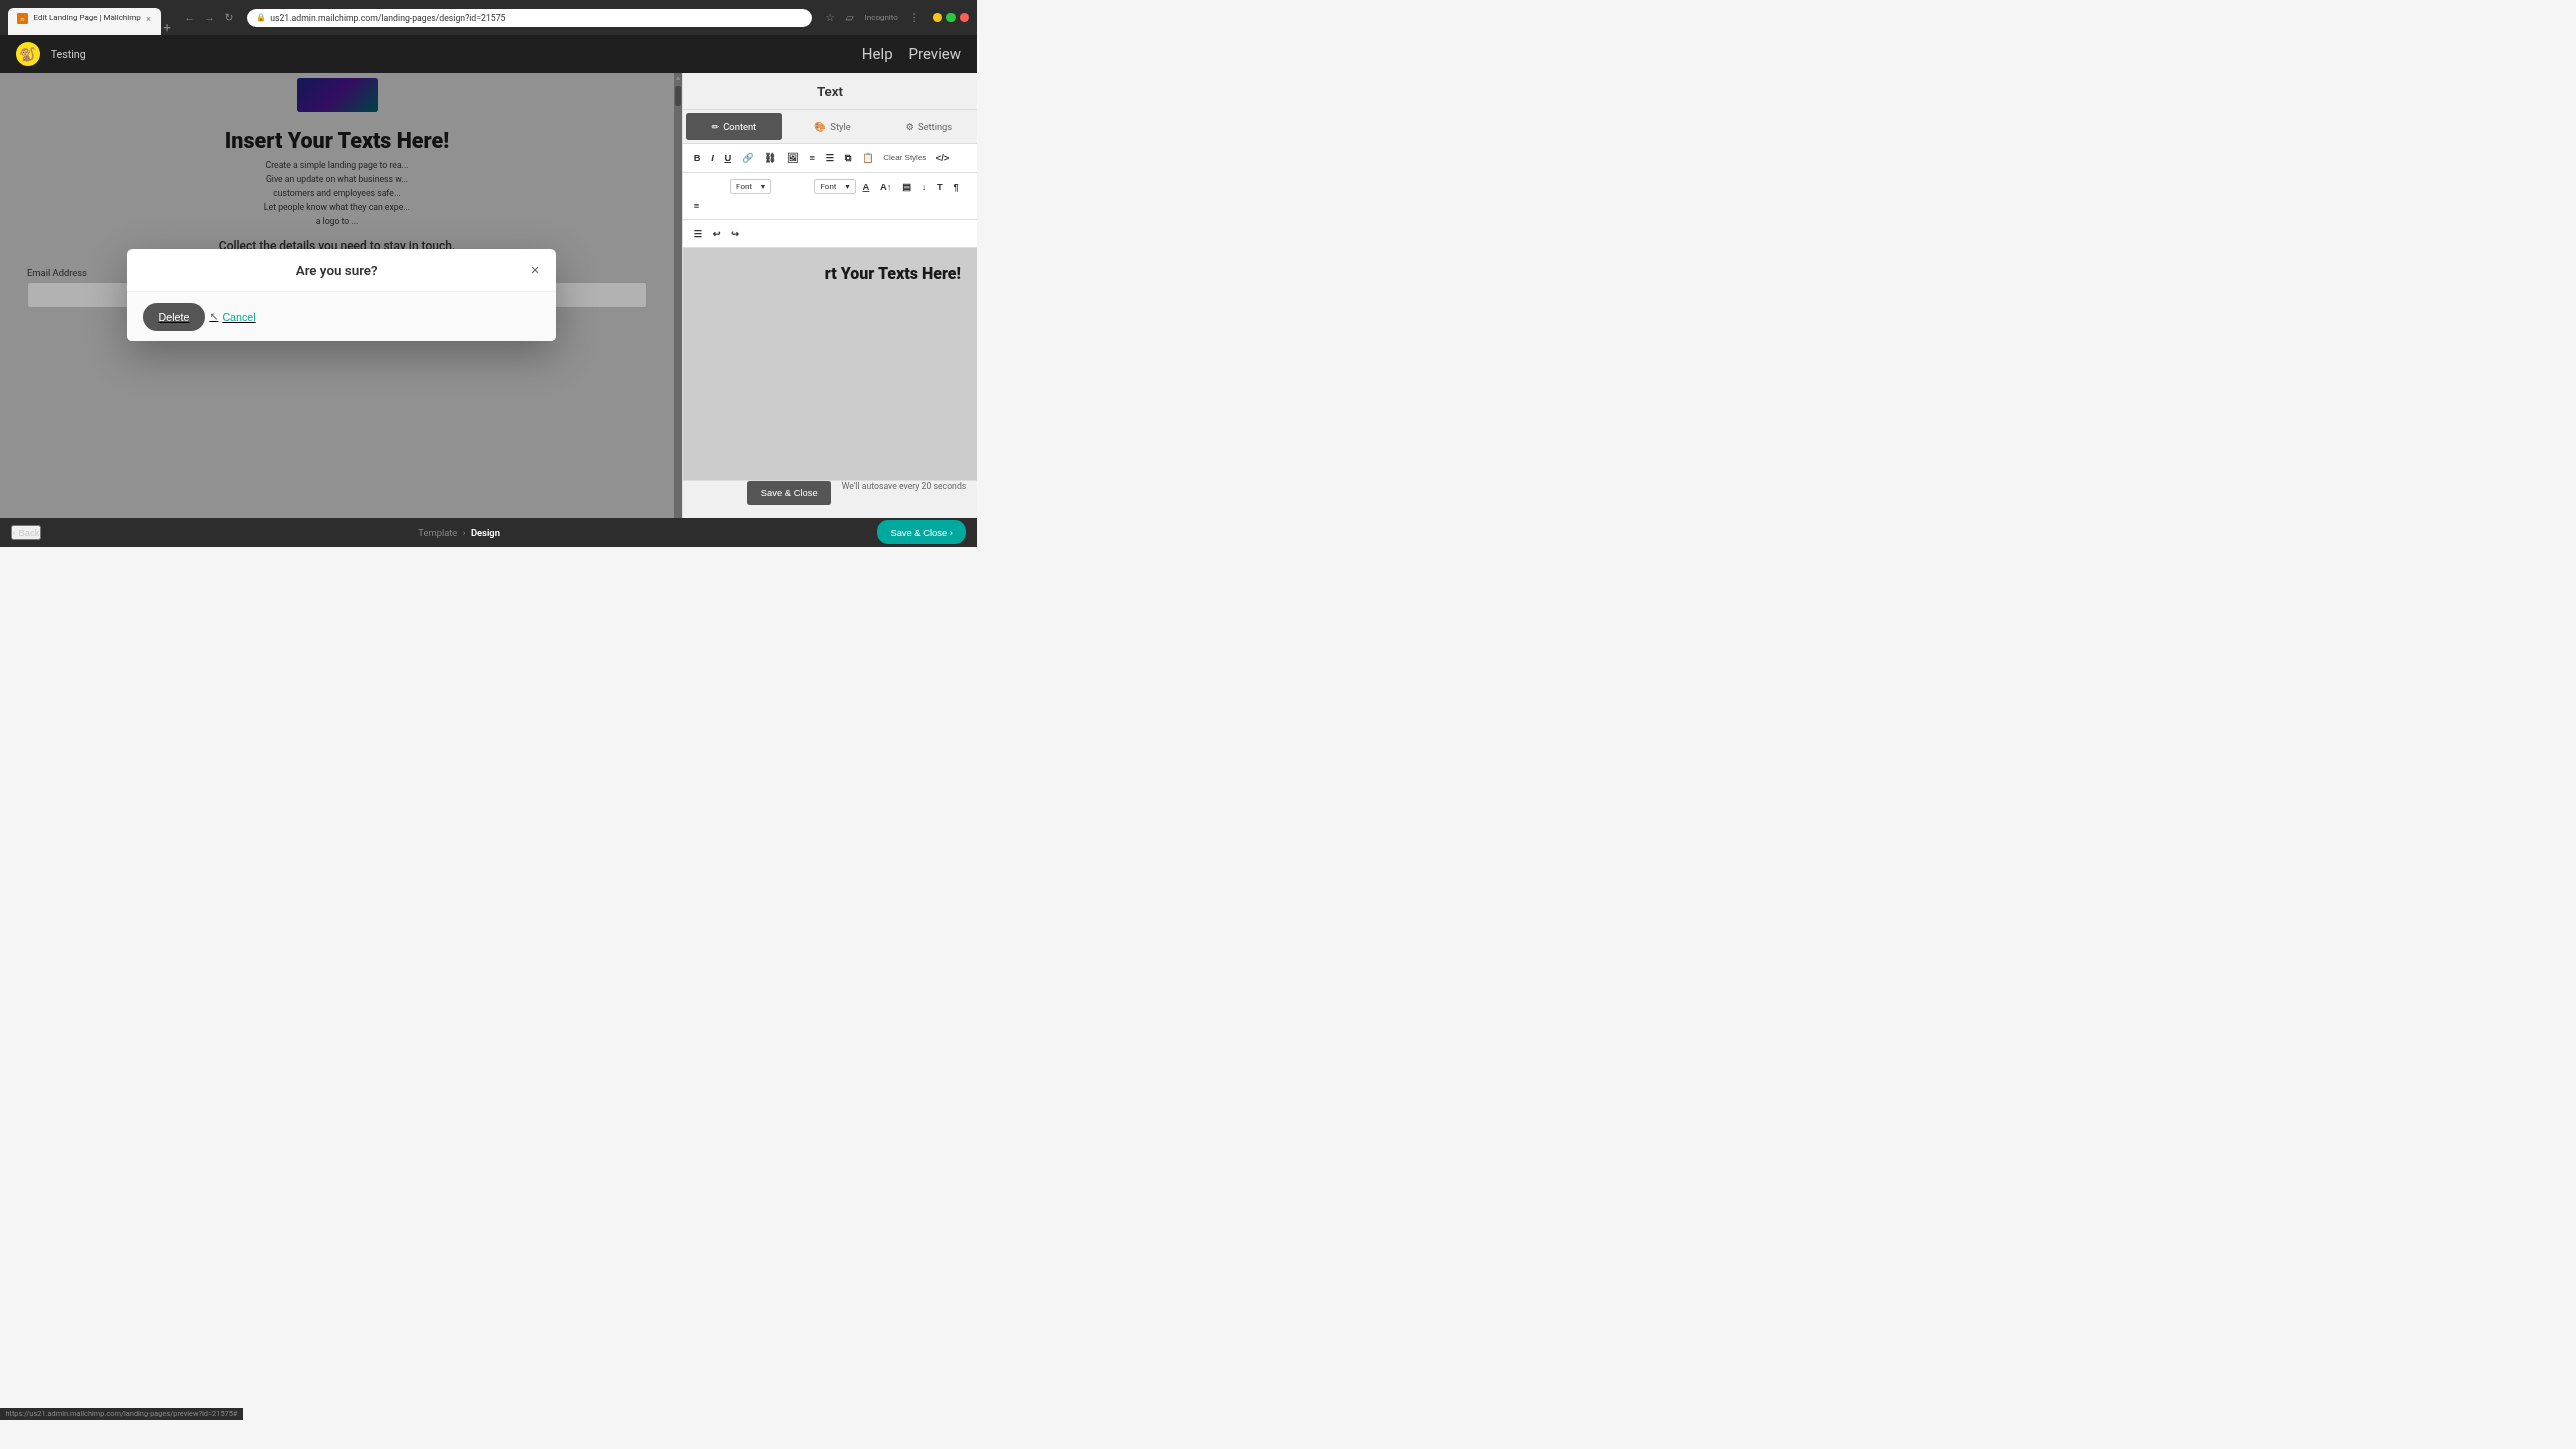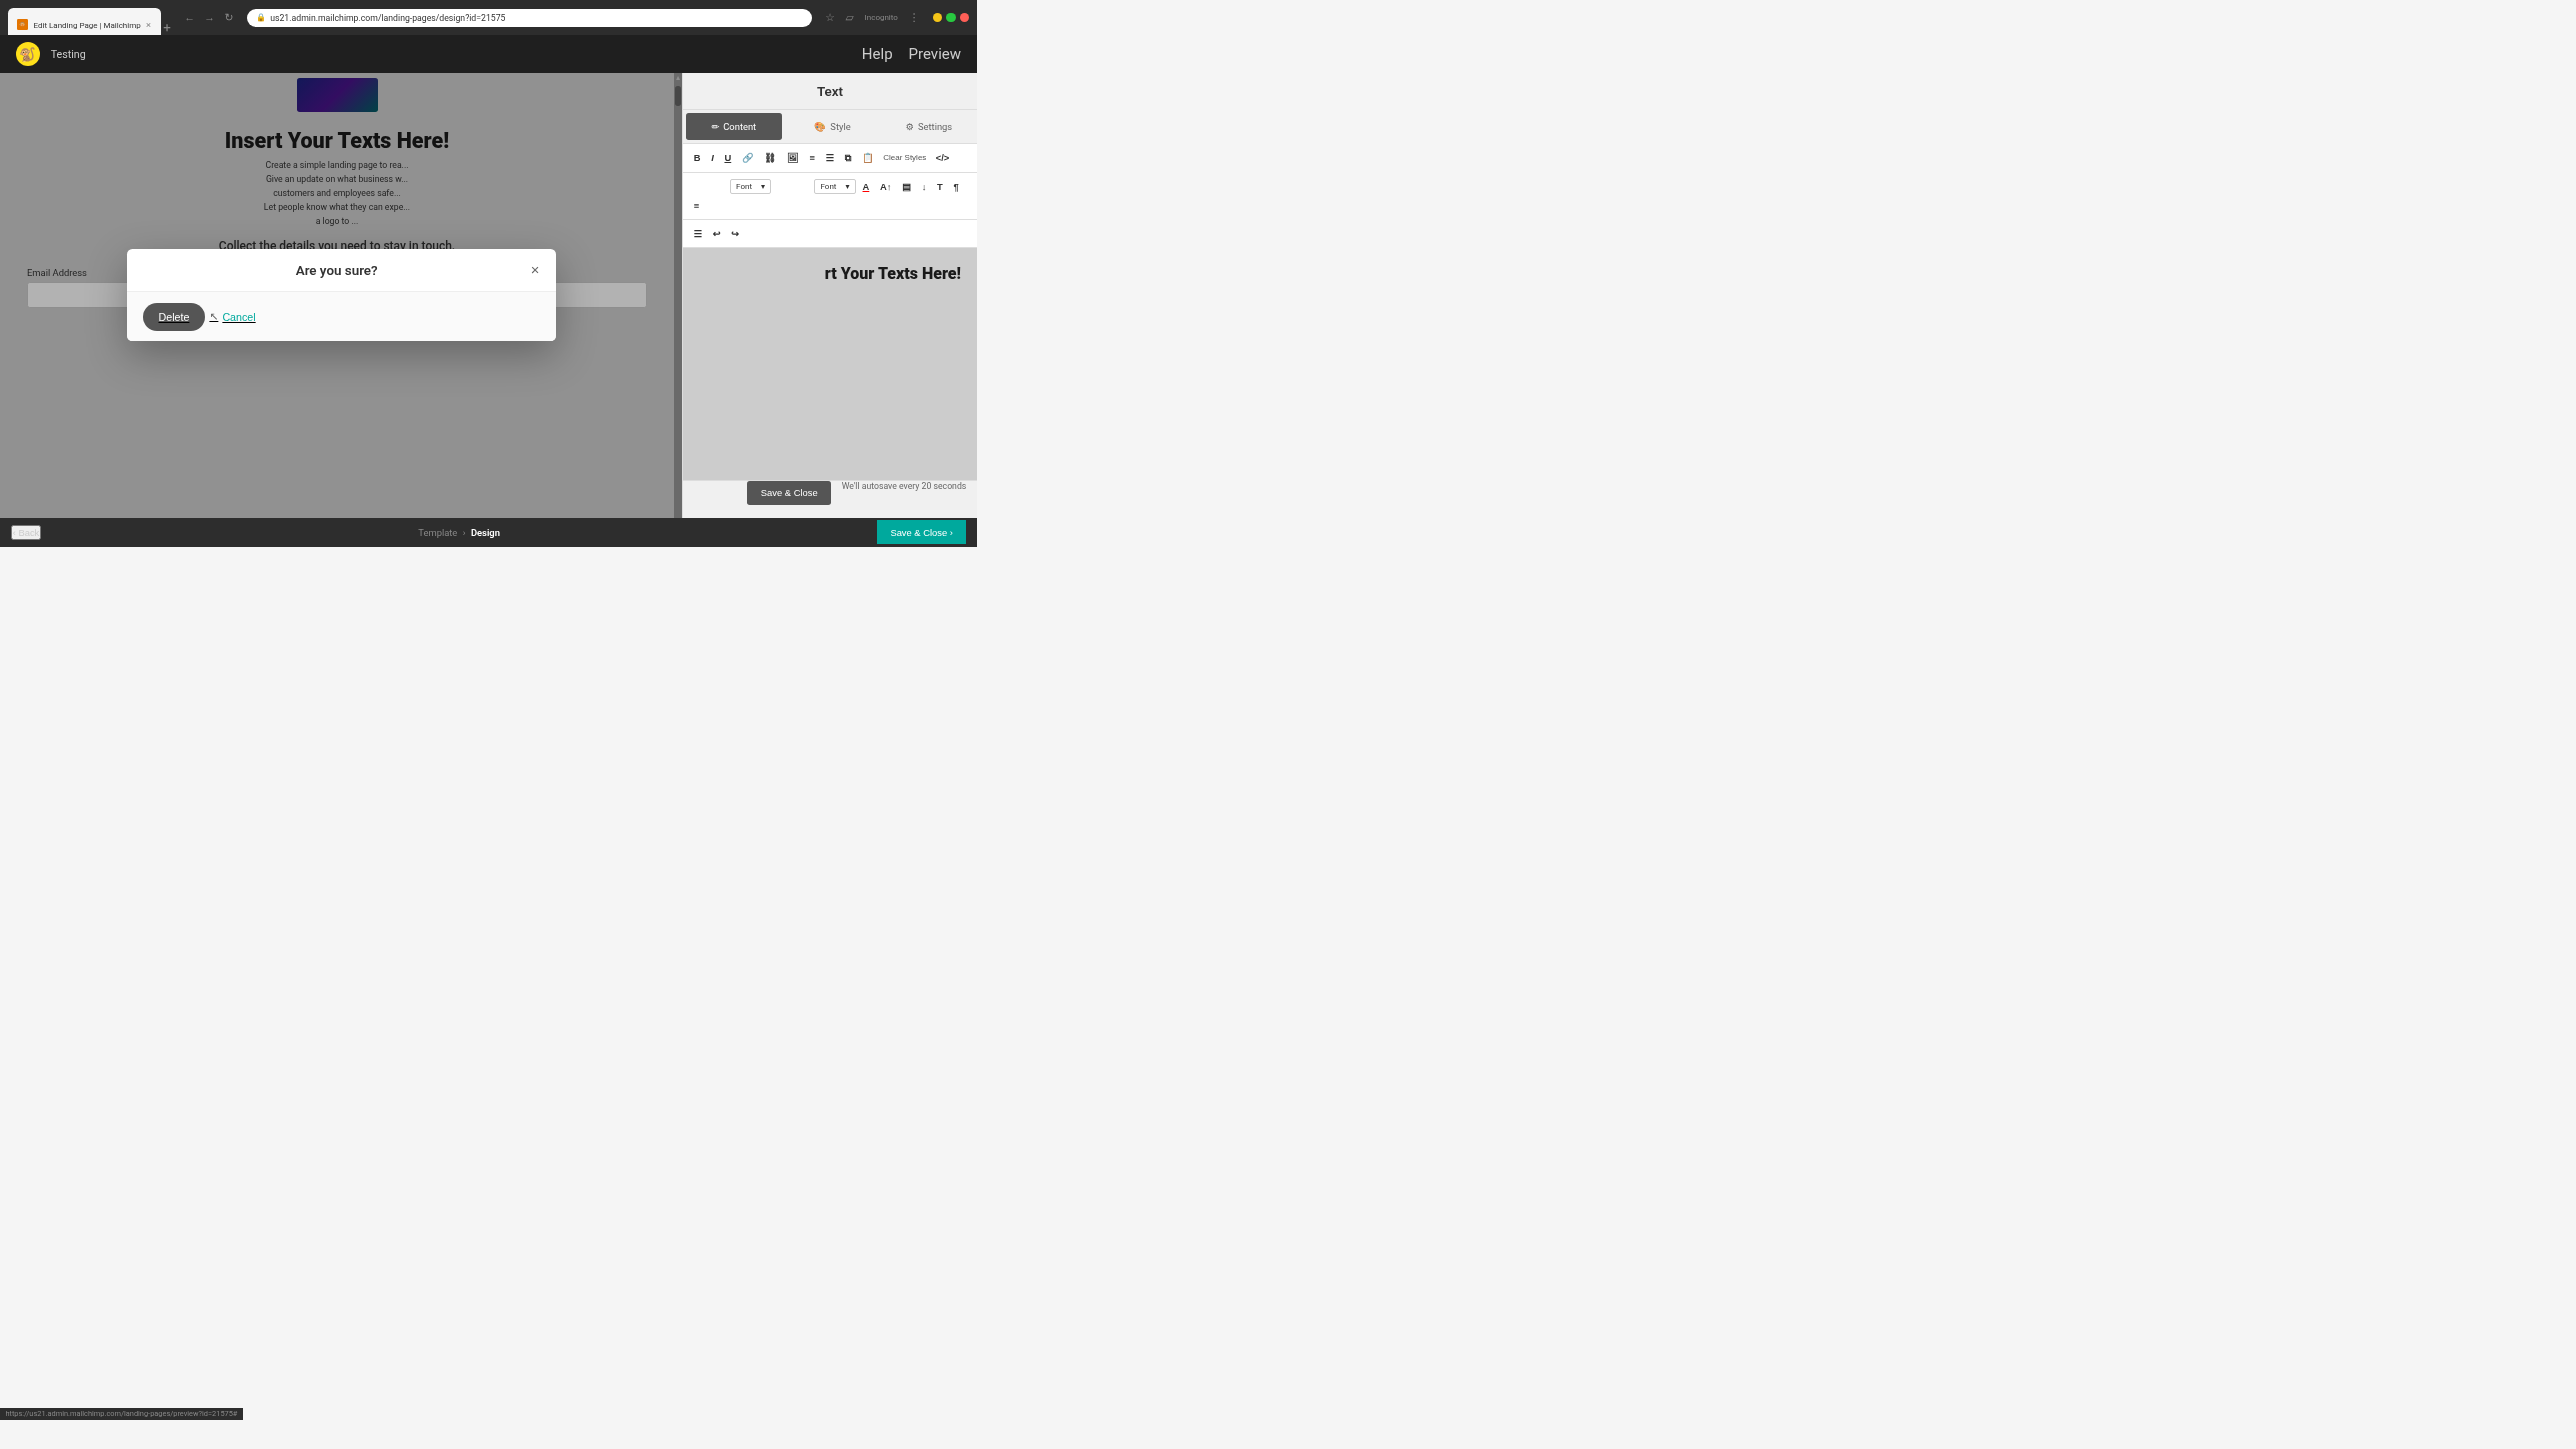--- a/index.html
+++ b/index.html
@@ -1,21 +1,21 @@
 <!DOCTYPE html>
 <html style="font-size:10.7px"><head>
   <meta charset="utf-8">
   <style>
     * { box-sizing: border-box; margin: 0; padding: 0; }
     body { font-family: -apple-system, BlinkMacSystemFont, 'Segoe UI', Roboto, sans-serif; background: #f5f5f5; width: 977px; height: 547px; overflow: hidden; position: relative; }
 
     
     .browser-chrome { background: #2d2d2d; height: 35px; display: flex; align-items: center; padding: 0 8px; gap: 5.4px; position: relative; z-index: 100; }
     .browser-tabs { display: flex; align-items: flex-end; height: 100%; }
-    .browser-tab { background: #3c3c3c; color: #ccc; padding: 5.4px 9.4px; border-radius: 5.4px 5.4px 0 0; font-size: 8px; display: flex; align-items: flex-end; gap: 5.4px; height: 27px; }
+    .browser-tab { background: #3c3c3c; color: #ccc; padding: 5.4px 9.4px; border-radius: 5.4px 5.4px 0 0; font-size: 8px; display: flex; align-items: flex-start; gap: 5.4px; height: 27px; }
     .browser-tab.active { background: #f5f5f5; color: #333; }
     .tab-favicon { width: 10.7px; height: 10.7px; background: #e37400; border-radius: 1.3px; flex-shrink: 0; display: flex; align-items: center; justify-content: center; font-size: 5.4px; color: white; }
     .tab-close { color: #888; cursor: pointer; font-size: 9.4px; }
     .tab-new { color: #888; font-size: 13.4px; margin-left: 2.7px; cursor: pointer; }
     .browser-controls { display: flex; align-items: center; gap: 4px; margin-left: 5.4px; }
     .browser-btn { color: #888; font-size: 10.7px; cursor: pointer; padding: 2.7px; }
     .address-bar { flex: 1; background: #fff; border-radius: 13.4px; padding: 4px 9.4px; font-size: 8.7px; color: #333; display: flex; align-items: center; gap: 4px; margin: 0 5.4px; }
     .address-lock { color: #666; font-size: 8px; }
     .browser-actions { display: flex; align-items: center; gap: 5.4px; color: #888; }
     .browser-action-btn { font-size: 10.7px; cursor: pointer; padding: 2.7px; }
@@ -74,21 +74,21 @@
     
     .save-bar { height: 38px; background: #f0f0f0; border-top: 0.7px solid #ddd; display: flex; align-items: flex-start; justify-content: flex-end; padding: 0 10.7px; gap: 10.7px; }
     .save-close-btn { background: #555; color: white; border: none; padding: 6.7px 13.4px; border-radius: 2.7px; font-size: 9.4px; cursor: pointer; }
     .autosave-text { font-size: 8.7px; color: #666; }
 
     
     .bottom-bar { height: 29.5px; background: #2d2d2d; display: flex; align-items: center; padding: 0 10.7px; justify-content: space-between; }
     .bottom-back { color: #ccc; font-size: 9.4px; cursor: pointer; display: flex; align-items: center; gap: 4px; }
     .bottom-breadcrumb { display: flex; align-items: center; gap: 5.4px; color: #888; font-size: 9.4px; }
     .breadcrumb-active { color: white; font-weight: 600; }
-    .save-close-green { background: #00a99d; color: white; border: none; padding: 6.7px 13.4px; border-radius: 0; font-size: 9.4px; cursor: pointer; display: flex; align-items: center; gap: 5.4px; }
+    .save-close-green { background: #00a99d; color: white; border: none; padding: 6.7px 13.4px; border-radius: 11px; font-size: 9.4px; cursor: pointer; display: flex; align-items: center; gap: 5.4px; }
 
     
     .status-bar { position: fixed; bottom: 29.5px; left: 0; background: #2d2d2d; color: #888; font-size: 7.4px; padding: 1.3px 5.4px; z-index: 1000; }
 
     
     .modal-overlay { position: absolute; top: 0; left: 0; right: 0; bottom: 0; background: rgba(0,0,0,0.3); display: flex; align-items: center; justify-content: center; z-index: 500; }
     
     .modal { background: white; border-radius: 5.4px; width: 429px; box-shadow: 0 13.4px 40px rgba(0,0,0,0.3); overflow: hidden; }
     .modal-header { padding: 13.4px 16px; display: flex; justify-content: space-between; align-items: center; border-bottom: 0.7px solid #eee; }
     .modal-title { font-size: 13.4px; font-weight: 600; color: #333; text-align: center; flex: 1; }

